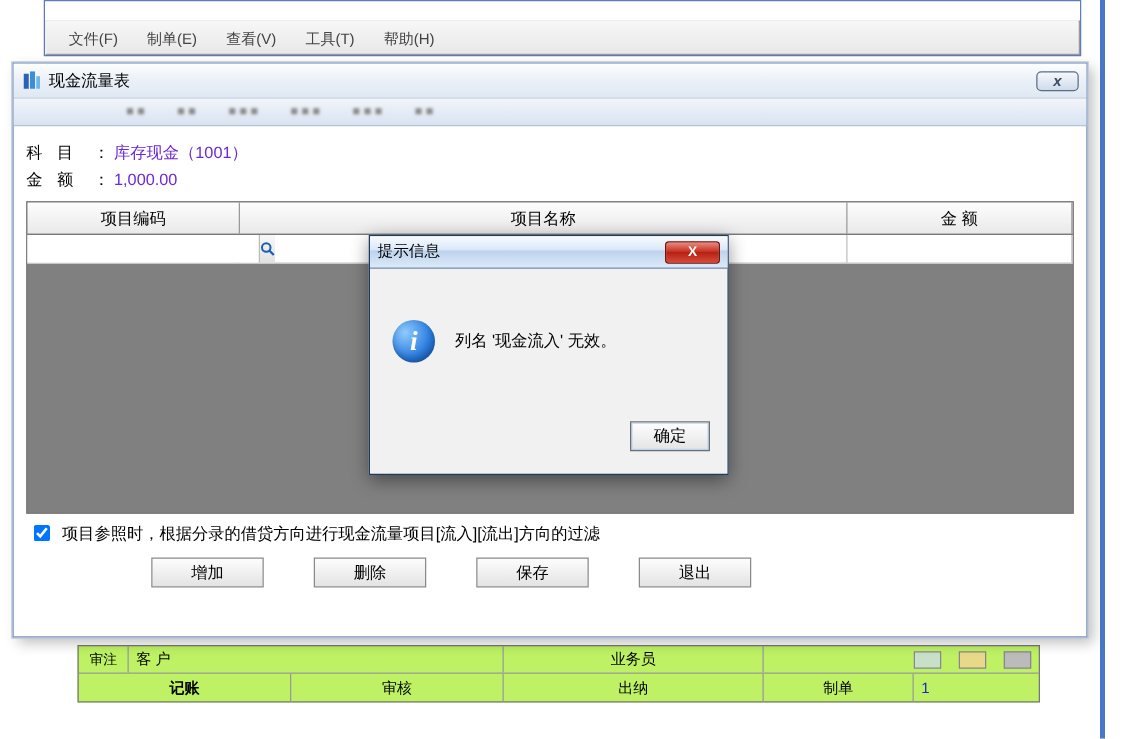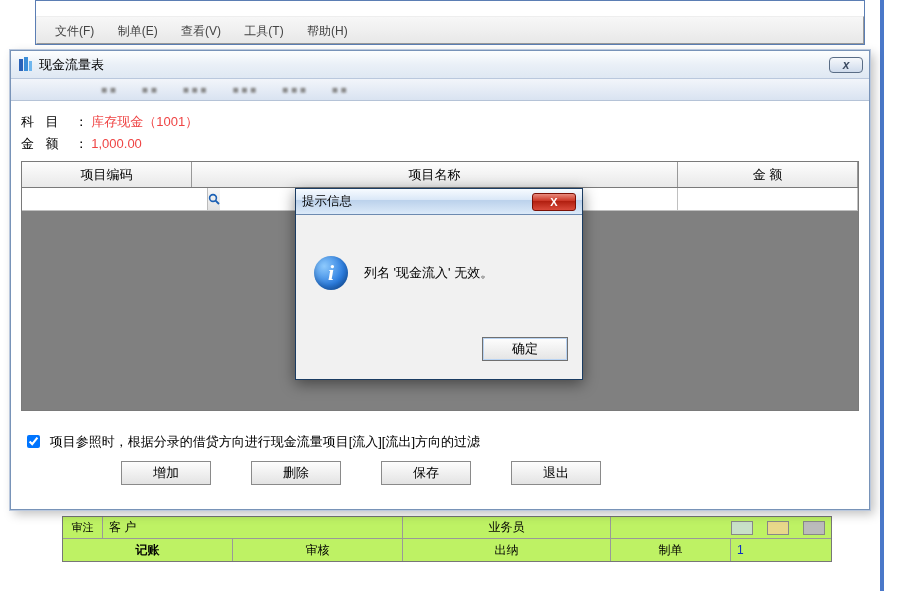--- a/index.html
+++ b/index.html
@@ -65,37 +65,37 @@
     height:22px; background:linear-gradient(#f2f5fa,#d9e3f1);
     border-bottom:1px solid #b5c3d7; filter:blur(.3px);
     display:flex; align-items:center; gap:26px; padding-left:90px;
     color:#888; font-size:10px;
   }
   .blur-item { filter:blur(1.2px); }
 
   .body { padding:8px 10px 10px 10px; }
   .field-row { margin:4px 0; font-size:13px;}
   .field-label { display:inline-block; width:50px; letter-spacing:4px; }
-  .field-val { color:#ef4444; }
+  .field-val { color:#6d28d9; }
 
   .table-wrap { margin-top:8px; border:1px solid #7a7a7a; height:250px; background:#808080; }
   .thead { display:flex; background:linear-gradient(#fdfdfd,#e9e9e9); border-bottom:1px solid #7a7a7a; height:26px;}
   .th { border-right:1px solid #999; display:flex; align-items:center; justify-content:center; font-size:13px;}
   .th1 { width:170px;} .th2 { flex:1;} .th3 { width:180px;}
   .trow { display:flex; background:#fff; border-bottom:1px solid #c0c0c0; height:23px;}
   .td { border-right:1px solid #c0c0c0; }
   .td1 { width:170px; display:flex;}
   .td1 .inp { flex:1; border:none; outline:none; padding:0 4px;}
   .mag {
     width:20px; border-left:1px solid #bbb; background:linear-gradient(#f8f8f8,#e2e2e2);
     display:flex; align-items:center; justify-content:center;
   }
   .td2 { flex:1;} .td3 { width:180px;}
 
-  .chk-row { margin:19px 2px 10px 2px; font-size:13px; }
+  .chk-row { margin:4px 2px 10px 2px; font-size:13px; }
   .chk-row input { transform:translateY(2px); margin-right:6px;}
   .btn-row { display:flex; gap:40px; justify-content:flex-start; padding-left:100px; margin-bottom:10px;}
   .btn {
     width:90px; height:24px; border:1px solid #8a8a8a; background:linear-gradient(#fdfdfd,#e3e3e3);
     display:flex; align-items:center; justify-content:center; font-size:13px;
   }
 
   
   .dlg {
     position:absolute; left:295px; top:188px; width:288px; height:192px;
@@ -117,21 +117,21 @@
   .info-icon {
     width:34px; height:34px; border-radius:50%;
     background:radial-gradient(circle at 30% 30%, #8ecafc, #2b7de0 60%, #1458b0);
     display:flex; align-items:center; justify-content:center;
     color:#fff; font-family:Georgia,serif; font-style:italic; font-weight:bold; font-size:22px;
     box-shadow:inset -1px -3px 6px rgba(0,0,0,.25);
   }
   .dlg-msg { font-size:13px; }
   .dlg-foot { display:flex; justify-content:flex-end; padding:6px 14px 12px 14px;}
   .dlg-btn {
-    width:86px; height:24px; border:1px solid #707070;
+    width:64px; height:24px; border:1px solid #707070;
     background:linear-gradient(#fefefe,#e4e4e4);
     display:flex; align-items:center; justify-content:center; font-size:13px;
     box-shadow:0 0 0 1px #b9d3f2 inset;
   }
   svg { display:block; }
 </style>
 </head>
 <body>
 
 <div class="stage">

